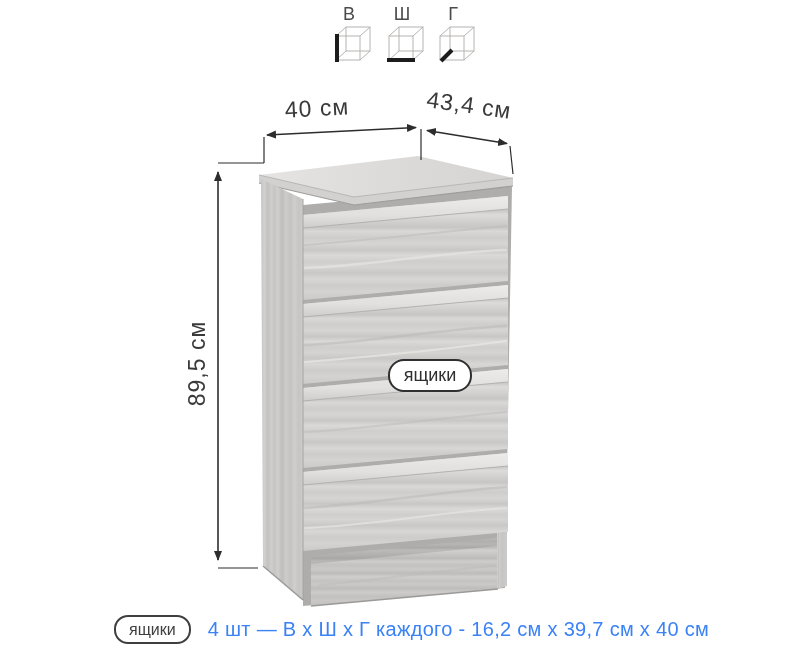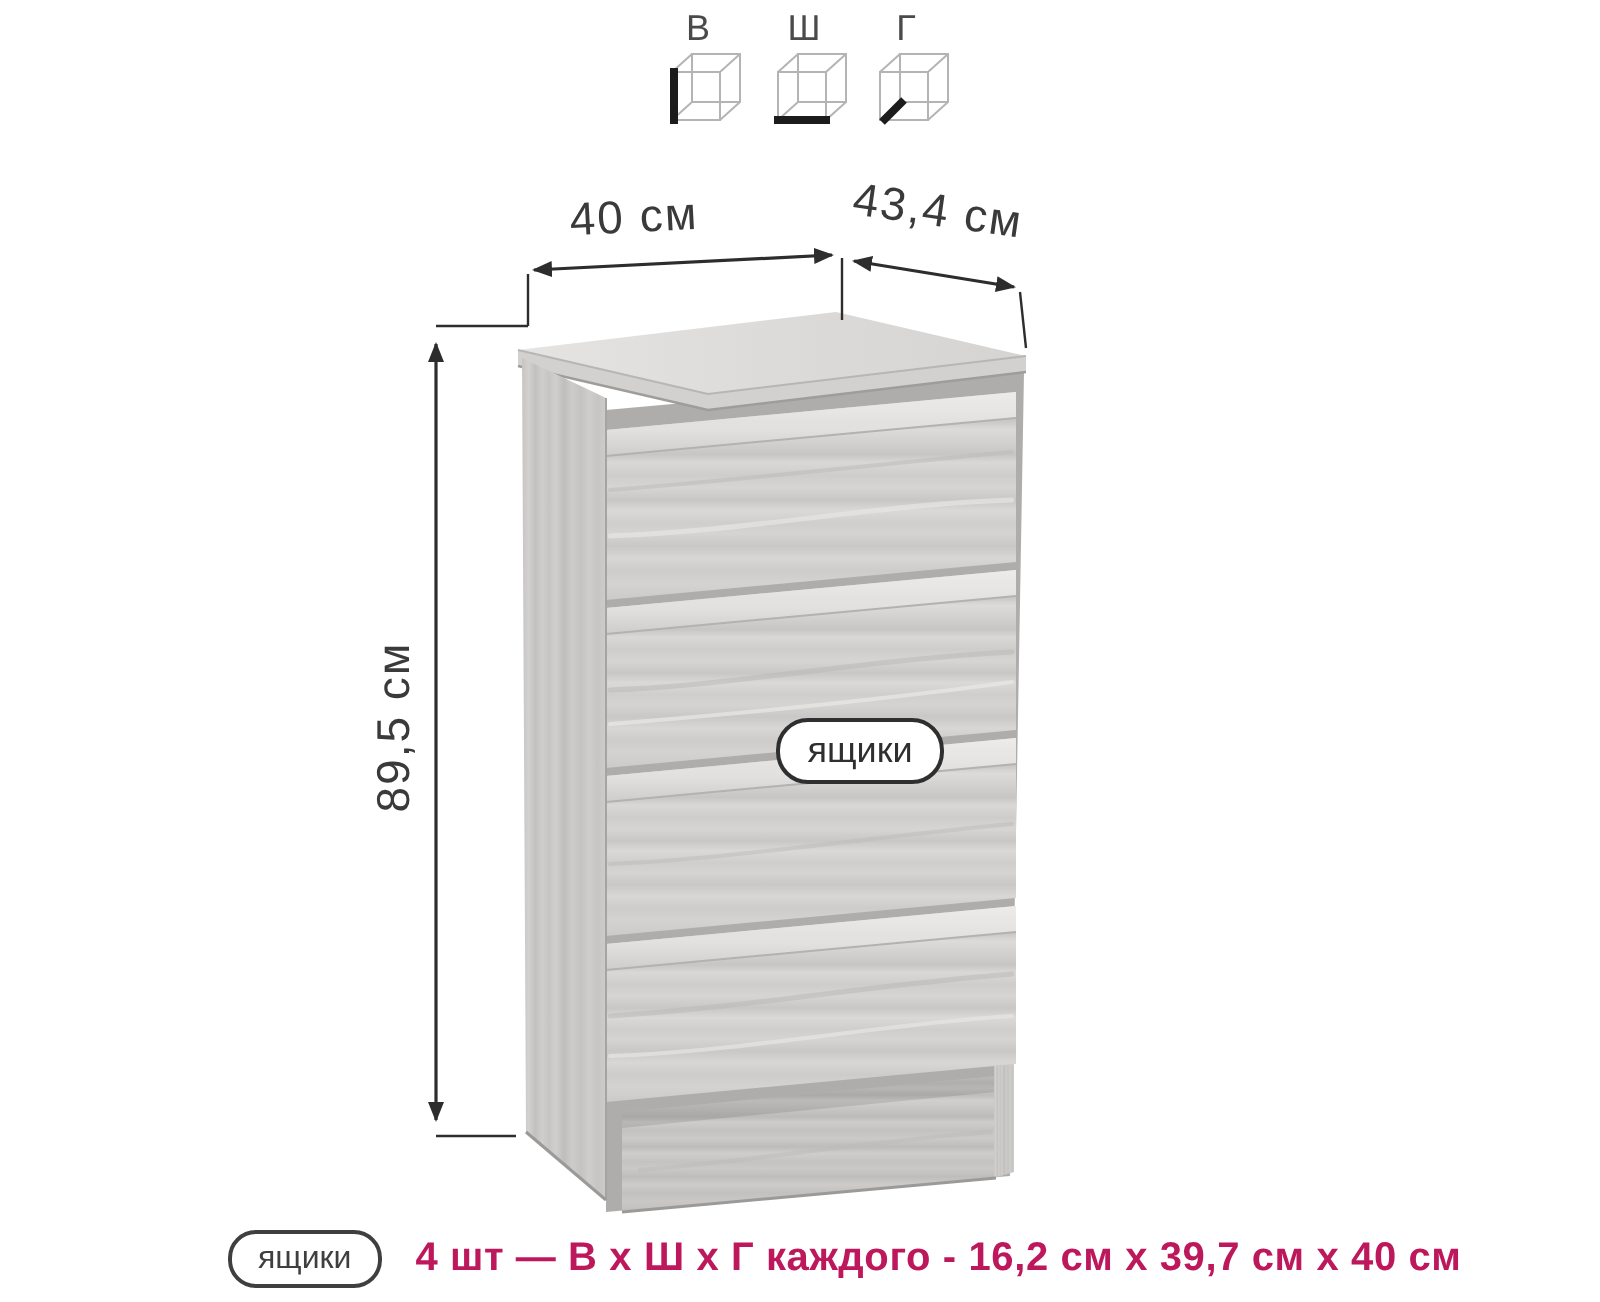--- a/index.html
+++ b/index.html
@@ -15,21 +15,21 @@
     position:absolute;background:#ffffff;border:2px solid #2f2f2f;border-radius:16px;
     font-size:18px;color:#2f2f2f;display:flex;align-items:center;justify-content:center;
   }
   .footer{
     position:absolute;left:114px;top:615px;display:flex;align-items:center;gap:17px;
   }
   .footer-badge{
     border:2px solid #3f3f3f;border-radius:14px;background:#ffffff;
     font-size:16px;color:#3f3f3f;padding:3px 13px;line-height:1.2;
   }
-  .footer-text{font-size:20px;color:#be185d;letter-spacing:0.3px;font-weight:bold;}
+  .footer-text{font-size:20px;color:#3b82f6;letter-spacing:0.3px;}
 </style>
 </head>
 <body>
 
 <div class="canvas">
 
   <svg width="800" height="651" viewBox="0 0 800 651">
     <defs>
       <marker id="ah" markerWidth="12" markerHeight="10" refX="9" refY="4" orient="auto-start-reverse" markerUnits="userSpaceOnUse">
         <path d="M0,0 L10,4 L0,8 z" fill="#2d2d2d"></path>

